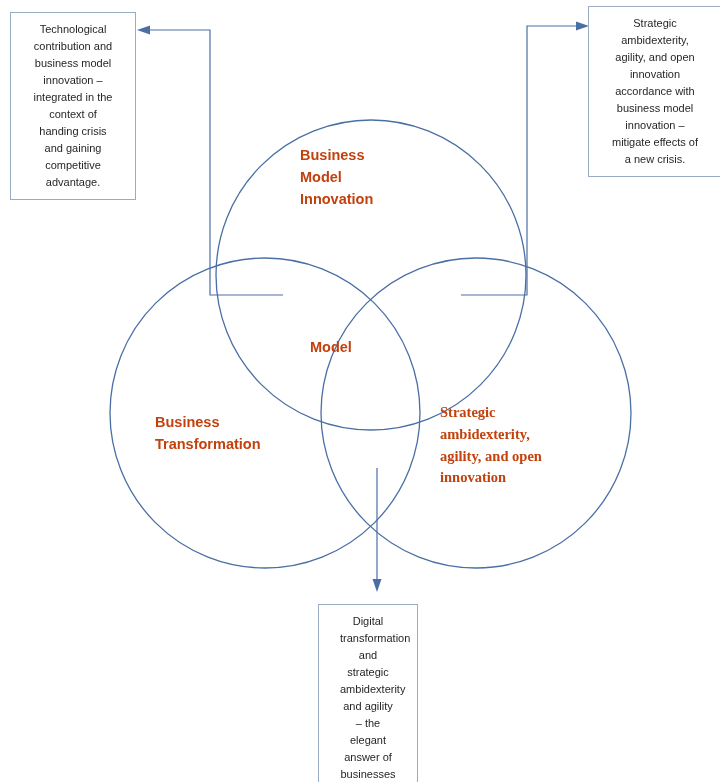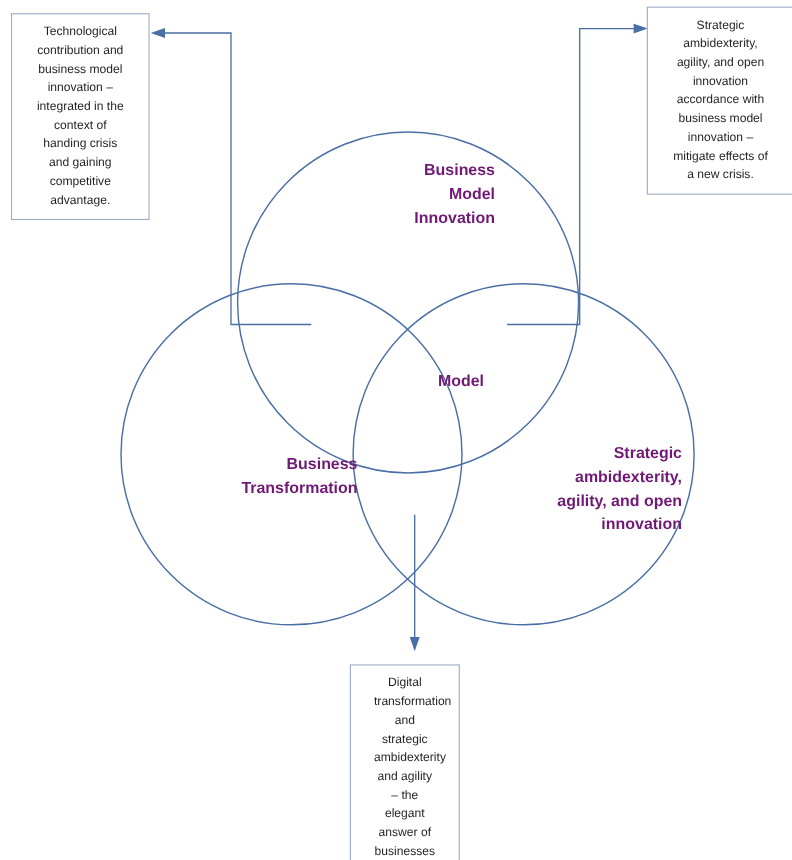--- a/index.html
+++ b/index.html
@@ -35,30 +35,30 @@
     text-align: center;
     padding: 8px 21px;
     font-family: "Liberation Sans", sans-serif;
   }
   #callout-tl { left: 10px;  top: 12px;  width: 126px; }
   #callout-tr { left: 588px; top: 6px;   width: 134px; }
   #callout-b  { left: 318px; top: 592px; width: 100px; margin-top: 12px; }
 
   .circle-label {
     position: absolute;
-    text-align: right;
+    text-align: left;
     font-weight: bold;
-    color: #701a75;
+    color: #c2410c;
     font-size: 14.5px;
     line-height: 1.5;
     font-family: "Liberation Sans", sans-serif;
   }
   #label-bmi { left: 300px; top: 145px; width: 150px; }
   #label-dt  { left: 155px; top: 412px; width: 170px; }
-  #label-sa  { left: 440px; top: 402px; width: 180px; }
+  #label-sa  { left: 440px; top: 402px; width: 180px; font-family: Liberation Serif, serif; }
   #label-goal{ left: 310px; top: 337px; width: 130px; font-size: 14.5px; }
 </style>
 </head>
 <body>
 
 <div id="canvas">
 
   <svg class="layer" viewBox="0 0 720 782">
 
     <circle cx="371" cy="275" r="155" fill="none" stroke="#4a6fa5" stroke-width="1.3"></circle>

